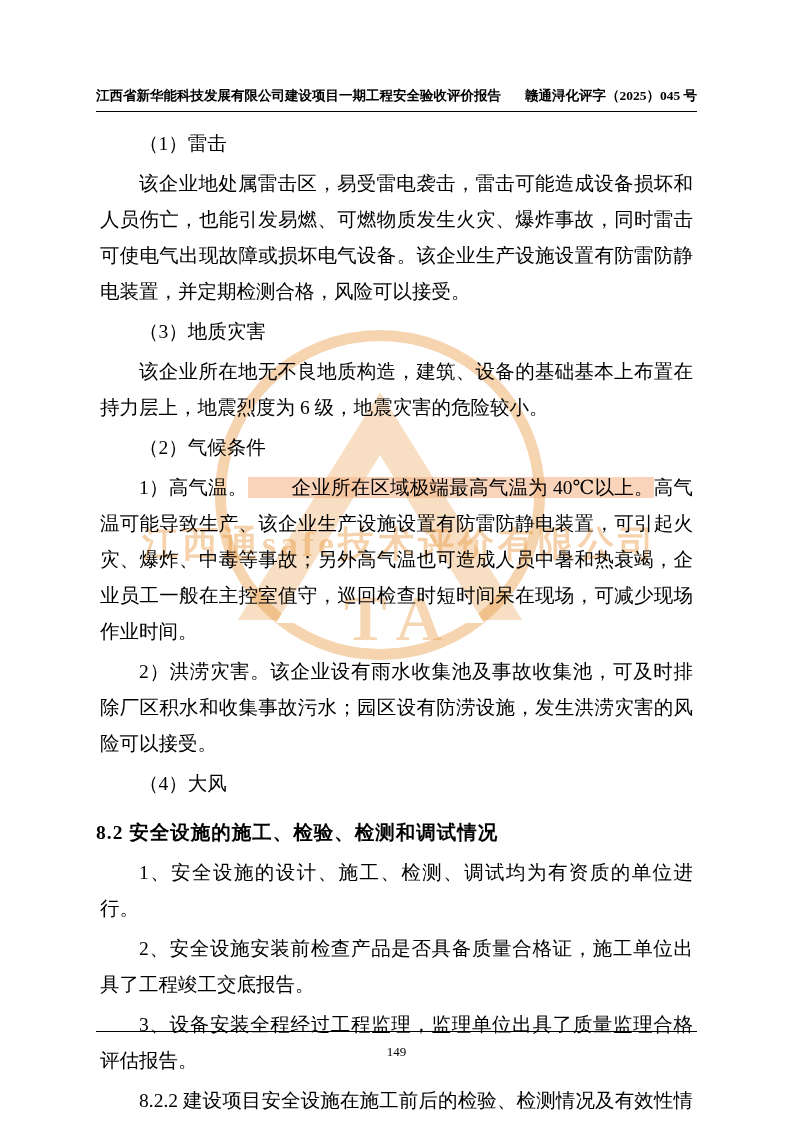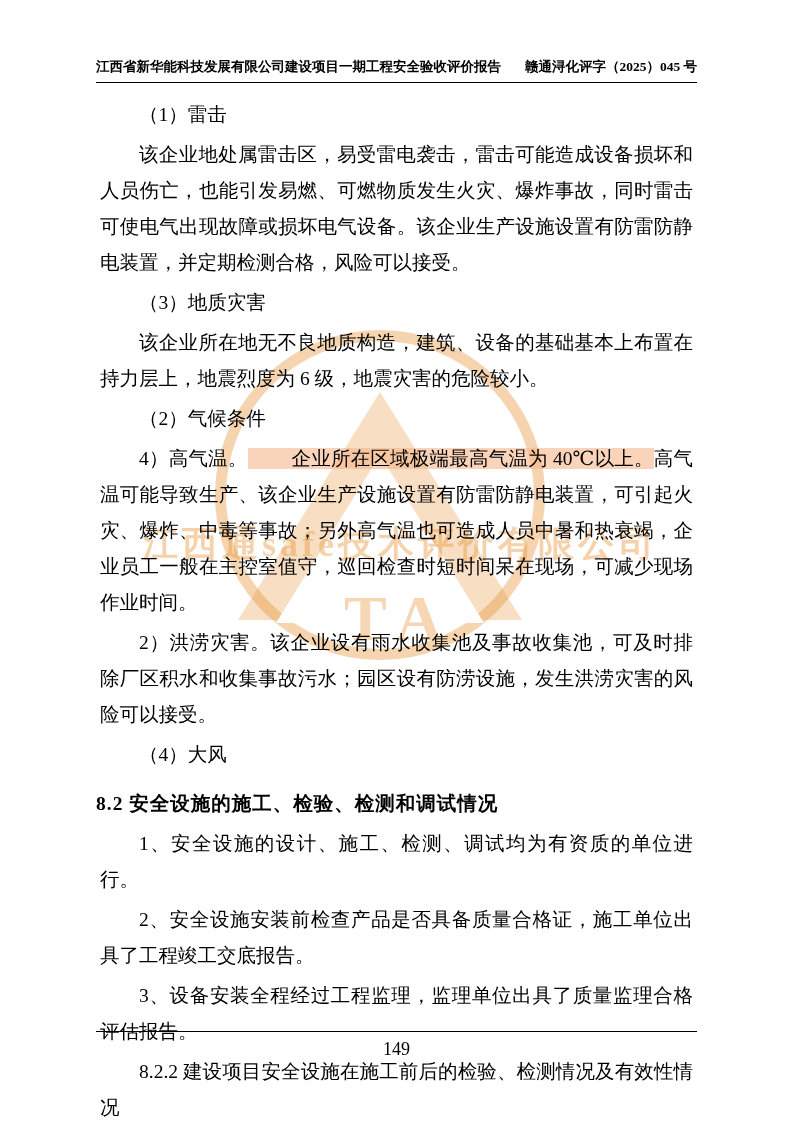--- a/index.html
+++ b/index.html
@@ -83,21 +83,21 @@
     letter-spacing: 14px;
     color: rgba(231,148,55,0.38);
     font-family: "Liberation Serif", "DejaVu Serif", serif;
     font-weight: bold;
   }
 
   
   .header {
     position: relative;
     z-index: 2;
-    padding-top: 58px;
+    padding-top: 87px;
     display: flex;
     justify-content: space-between;
     align-items: flex-end;
     font-size: 13.5px;
     font-weight: bold;
     line-height: 1.4;
   }
   .header-left { white-space: nowrap; }
   .header-right { white-space: nowrap; margin-left: 9px; }
   .header-rule {
@@ -141,21 +141,21 @@
     bottom: 90px;
     border-bottom: 1.2px solid #000;
     z-index: 2;
   }
   .footer-page {
     position: absolute;
     left: 0;
     right: 0;
     bottom: 62px;
     text-align: center;
-    font-size: 18px;
+    font-size: 13px;
     z-index: 2;
   }
 </style>
 </head>
 <body>
 
 <div class="page">
 
   <div class="watermark">
     <div class="wm-circle"></div>
@@ -173,21 +173,21 @@
 
   <div class="content">
 
     <p class="p">（1）雷击</p>
     <p class="p">该企业地处属雷击区，易受雷电袭击，雷击可能造成设备损坏和人员伤亡，也能引发易燃、可燃物质发生火灾、爆炸事故，同时雷击可使电气出现故障或损坏电气设备。该企业生产设施设置有防雷防静电装置，并定期检测合格，风险可以接受。</p>
 
     <p class="p">（3）地质灾害</p>
     <p class="p">该企业所在地无不良地质构造，建筑、设备的基础基本上布置在持力层上，地震烈度为 6 级，地震灾害的危险较小。</p>
 
     <p class="p">（2）气候条件</p>
-    <p class="p"><span>4）高气温。</span><span class="hl">企业所在区域极端最高气温为 40℃以上。</span><span>高气温可能导致生产、该企业生产设施设置有防雷防静电装置，可引起火灾、爆炸、中毒等事故；另外高气温也可造成人员中暑和热衰竭，企业员工一般在主控室值守，巡回检查时短时间呆在现场，可减少现场作业时间。</span></p>
+    <p class="p"><span>1）高气温。</span><span class="hl">企业所在区域极端最高气温为 40℃以上。</span><span>高气温可能导致生产、该企业生产设施设置有防雷防静电装置，可引起火灾、爆炸、中毒等事故；另外高气温也可造成人员中暑和热衰竭，企业员工一般在主控室值守，巡回检查时短时间呆在现场，可减少现场作业时间。</span></p>
 
     <p class="p">2）洪涝灾害。该企业设有雨水收集池及事故收集池，可及时排除厂区积水和收集事故污水；园区设有防涝设施，发生洪涝灾害的风险可以接受。</p>
 
     <p class="p">（4）大风</p>
 
     <p class="h2">8.2 安全设施的施工、检验、检测和调试情况</p>
 
     <p class="p">1、安全设施的设计、施工、检测、调试均为有资质的单位进行。</p>
     <p class="p">2、安全设施安装前检查产品是否具备质量合格证，施工单位出具了工程竣工交底报告。</p>
     <p class="p">3、设备安装全程经过工程监理，监理单位出具了质量监理合格评估报告。</p>

